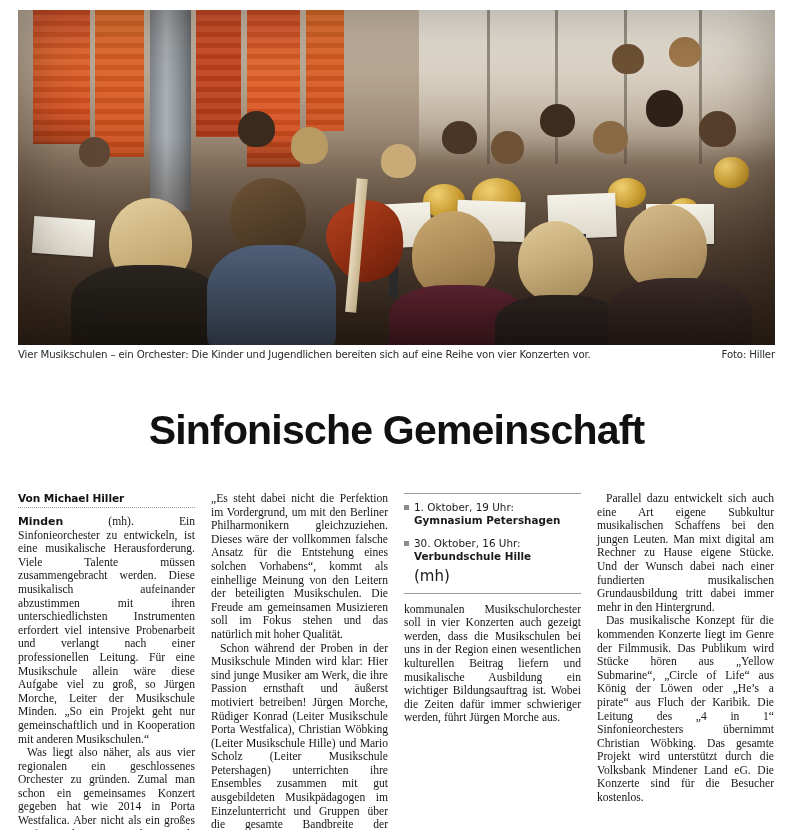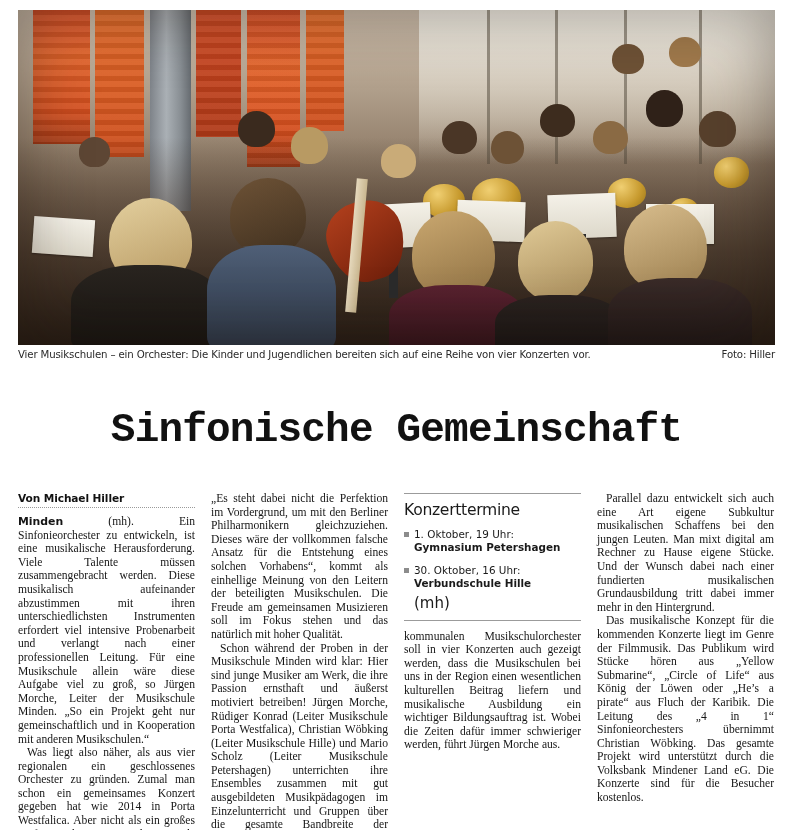--- a/index.html
+++ b/index.html
@@ -133,21 +133,21 @@
     letter-spacing: -0.15px;
   }
   .caption-credit { white-space: nowrap; padding-left: 12px; }
 
   
   .headline {
     position: absolute;
     left: 0; right: 0;
     top: 380px;
     text-align: center;
-    font-family: Liberation Mono, monospace;
+    font-family: Liberation Sans, sans-serif;
     font-weight: 700;
     font-size: 41px;
     letter-spacing: -0.8px;
     color: #111;
   }
   .subhead {
     position: absolute;
     left: 96px; right: 96px;
     top: 438px;
     text-align: center;
@@ -344,21 +344,20 @@
     <div class="col">
       <div class="body">
         <p class="first">„Es steht dabei nicht die Perfektion im Vordergrund, um mit den Berliner Philharmonikern gleichzuziehen. Dieses wäre der vollkommen falsche Ansatz für die Entstehung eines solchen Vorhabens“, kommt als einhellige Meinung von den Leitern der beteiligten Musikschulen. Die Freude am gemeinsamen Musizieren soll im Fokus stehen und das natürlich mit hoher Qualität.</p>
         <p>Schon während der Proben in der Musikschule Minden wird klar: Hier sind junge Musiker am Werk, die ihre Passion ernsthaft und äußerst motiviert betreiben! Jürgen Morche, Rüdiger Konrad (Leiter Musikschule Porta Westfalica), Christian Wöbking (Leiter Musikschule Hille) und Mario Scholz (Leiter Musikschule Petershagen) unterrichten ihre Ensembles zusammen mit gut ausgebildeten Musikpädagogen im Einzelunterricht und Gruppen über die gesamte Bandbreite der verschiedensten Instrumente.</p>
 
       </div>
     </div>
 
     <div class="col">
       <div class="kbox-rule"></div>
-      <div class="kbox-title">Konzerttermine</div>
 
       <div class="kitem">
         <span class="kbullet"></span>
         <span class="ktext">
           <span>1. Oktober, 19 Uhr:</span>
           <span class="kvenue">Gymnasium Petershagen</span>
         </span>
       </div>
 
 

